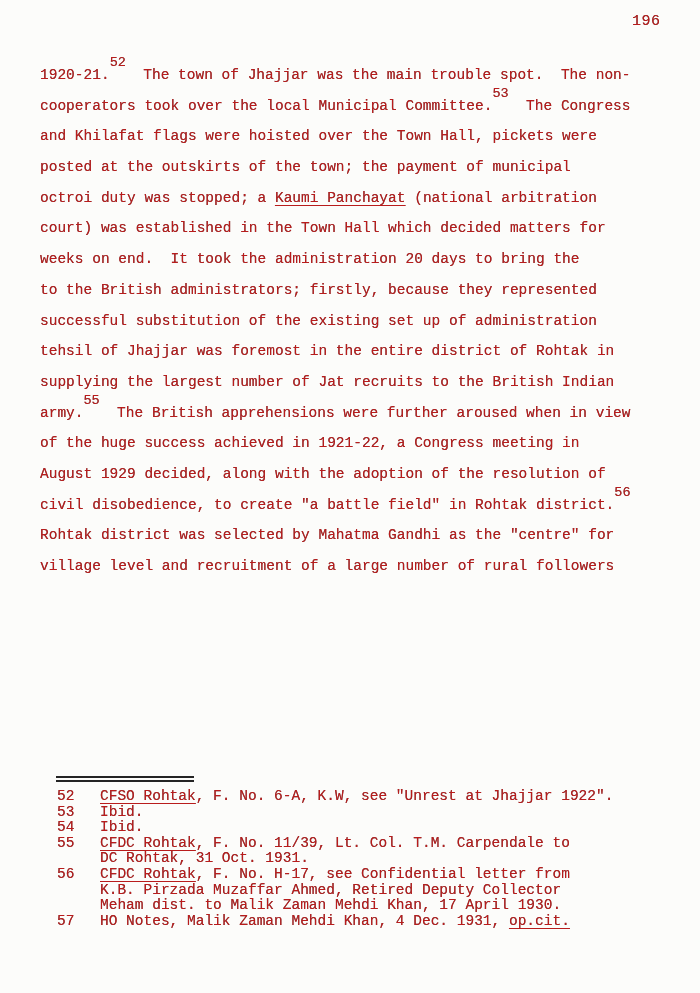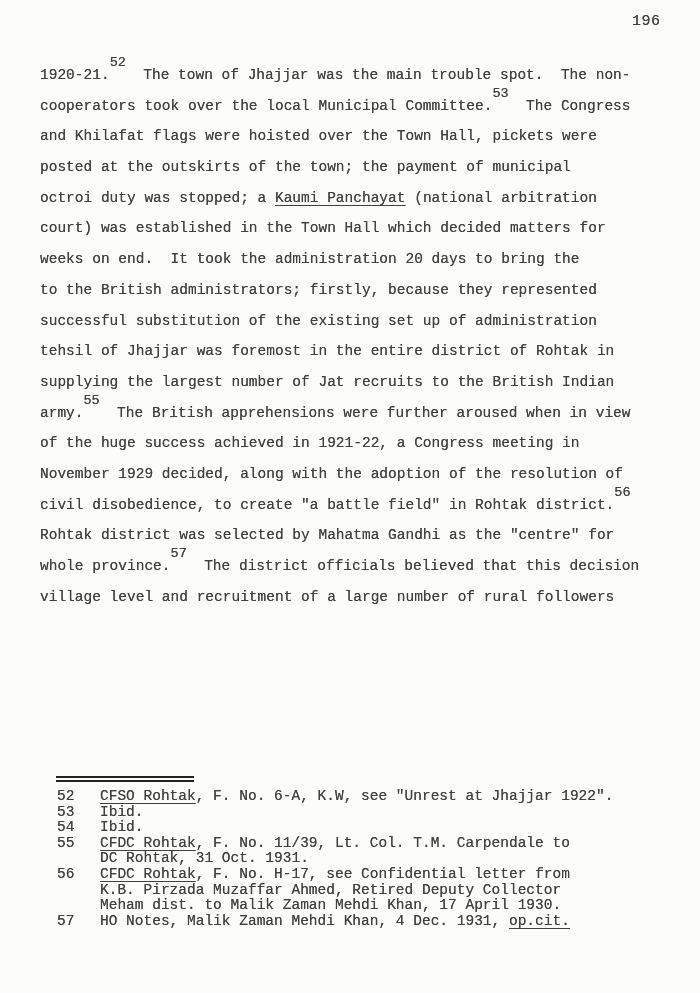--- a/index.html
+++ b/index.html
@@ -7,21 +7,21 @@
     padding: 0;
     background: #e8e8e6;
   }
   .page {
     position: relative;
     width: 700px;
     height: 993px;
     background: #fcfcfa;
     overflow: hidden;
     font-family: "Liberation Mono", "DejaVu Sans Mono", monospace;
-    color: #404040;
+    color: #b91c1c;
     text-shadow: 0 0 0.6px rgba(25,25,25,0.65);
   }
   .page-number {
     position: absolute;
     top: 13px;
     left: 632px;
     font-size: 15px;
     letter-spacing: 0.5px;
   }
   .body-text {
@@ -90,24 +90,23 @@
     <div class="body-line"><span>posted at the outskirts of the town; the payment of municipal</span></div>
     <div class="body-line"><span>octroi duty was stopped; a </span><span class="und">Kaumi Panchayat</span><span> (national arbitration</span></div>
     <div class="body-line"><span>court) was established in the Town Hall which decided matters for</span></div>
     <div class="body-line"><span>weeks on end.  It took the administration 20 days to bring the</span></div>
     <div class="body-line"><span>to the British administrators; firstly, because they represented</span></div>
     <div class="body-line"><span>successful substitution of the existing set up of administration</span></div>
     <div class="body-line"><span>tehsil of Jhajjar was foremost in the entire district of Rohtak in</span></div>
     <div class="body-line"><span>supplying the largest number of Jat recruits to the British Indian</span></div>
     <div class="body-line"><span>army.</span><span class="sup">55</span><span>  The British apprehensions were further aroused when in view</span></div>
     <div class="body-line"><span>of the huge success achieved in 1921-22, a Congress meeting in</span></div>
-    <div class="body-line"><span>November 1929 decided, along with the adoption of the resolution of</span></div>
+    <div class="body-line"><span>August 1929 decided, along with the adoption of the resolution of</span></div>
     <div class="body-line"><span>civil disobedience, to create "a battle field" in Rohtak district.</span><span class="sup">56</span><span></span></div>
     <div class="body-line"><span>Rohtak district was selected by Mahatma Gandhi as the "centre" for</span></div>
-    <div class="body-line"><span>whole province.</span><span class="sup">57</span><span>  The district officials believed that this decision</span></div>
     <div class="body-line"><span>village level and recruitment of a large number of rural followers</span></div>
   </div>
 
   <div class="footnote-separator"></div>
 
   <div class="footnotes">
     <div class="footnote-item">
       <span class="footnote-number">52</span>
       <div class="footnote-text"><span></span><span class="und">CFSO Rohtak</span><span>, F. No. 6-A, K.W, see "Unrest at Jhajjar 1922".</span></div>
     </div>

